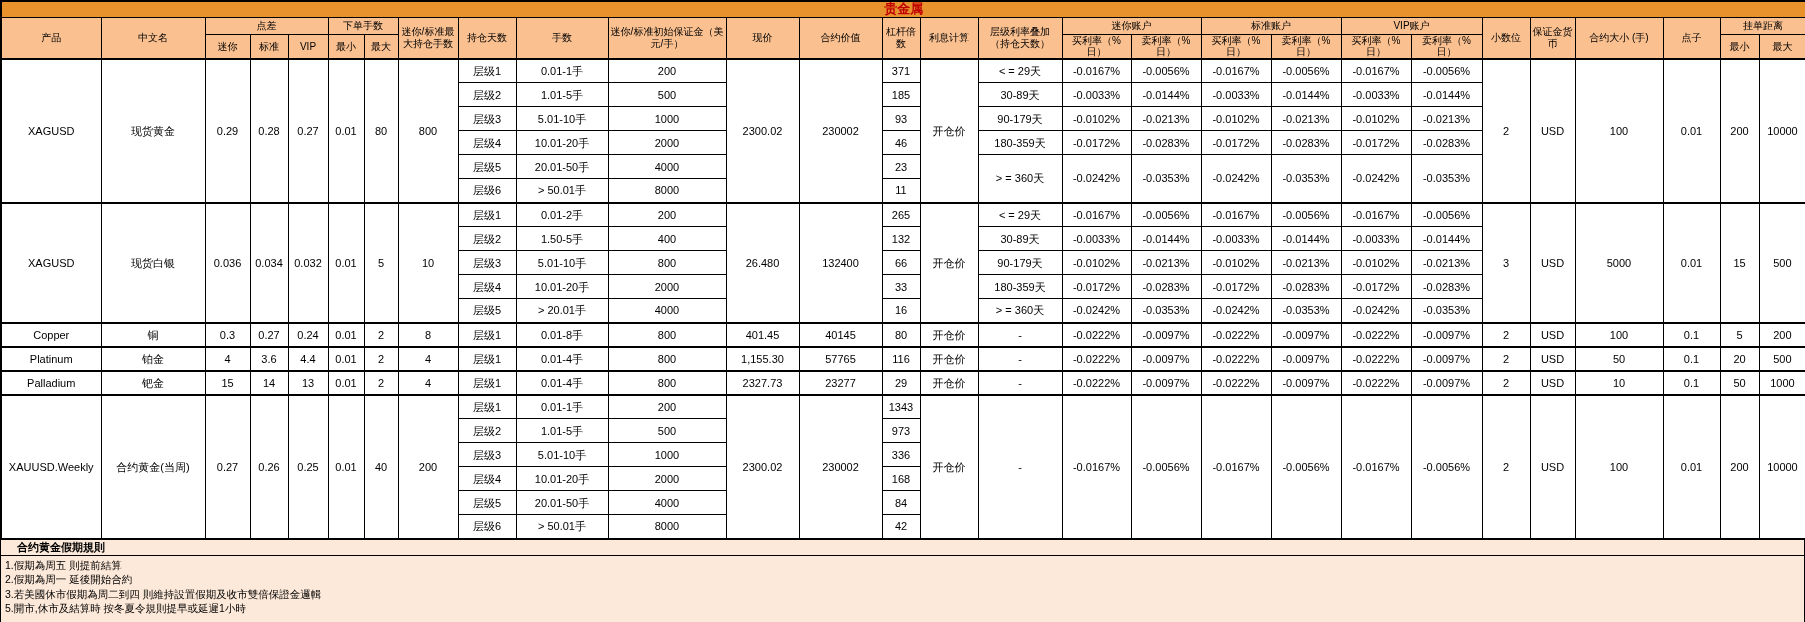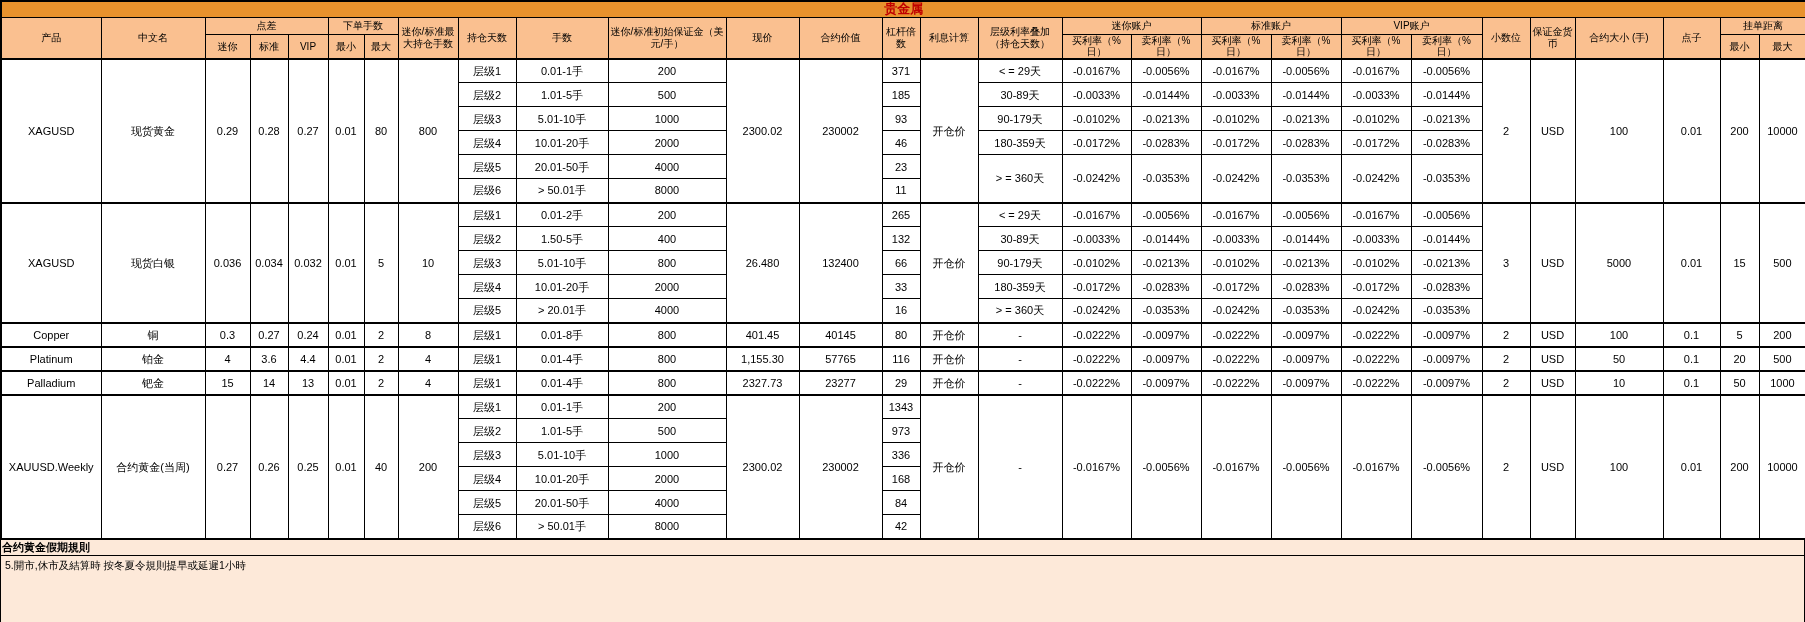--- a/index.html
+++ b/index.html
@@ -11,21 +11,21 @@
   tr.title-row th{background:var(--title_bg);color:var(--title_text);
         font-size:13px;font-weight:bold;height:16px;}
   thead th{background:var(--header_bg);font-weight:normal;font-size:10px;color:#000;}
   thead tr.h1 th{height:17px;}
   thead tr.h2 th{height:23px;}
   tbody td{font-size:11px;height:24px;white-space:nowrap;background:#fff;color:#000;}
   tbody tr.block-start td{border-top:2px solid #000;}
   table{border:2px solid #000;}
   .notes{width:1805px;box-sizing:border-box;}
   .notes-title{background:var(--notes_bg);border:1px solid #000;border-top:none;
-        font-weight:bold;font-size:11px;text-align:left;padding:1px 1px;height:13px;line-height:13px;}
+        font-weight:bold;font-size:11px;text-align:left;padding:1px 16px;height:13px;line-height:13px;}
   .notes-body{background:var(--notes_bg);border:1px solid #000;border-top:none;
         text-align:left;padding:2px 4px 4px 4px;min-height:70px;}
   .note-line{font-size:10.5px;height:14.5px;line-height:14.5px;color:#000;}
 </style>
 </head>
 <body>
 
 <div class="sheet">
   <table>
     <colgroup>
@@ -421,16 +421,19 @@
           <td>&gt; 50.01手</td>
           <td>8000</td>
           <td>42</td>
         </tr>
       </tbody>
   </table>
 
   <div class="notes">
     <div class="notes-title">合约黄金假期規則</div>
     <div class="notes-body" id="notes-body">
+        <div class="note-line">1.假期為周五 則提前結算</div>
+        <div class="note-line">2.假期為周一 延後開始合約</div>
+        <div class="note-line">3.若美國休市假期為周二到四 則維持設置假期及收市雙倍保證金邏輯</div>
         <div class="note-line">5.開市,休市及結算時 按冬夏令規則提早或延遲1小時</div>
       </div>
   </div>
 </div>
 
 </body></html>

